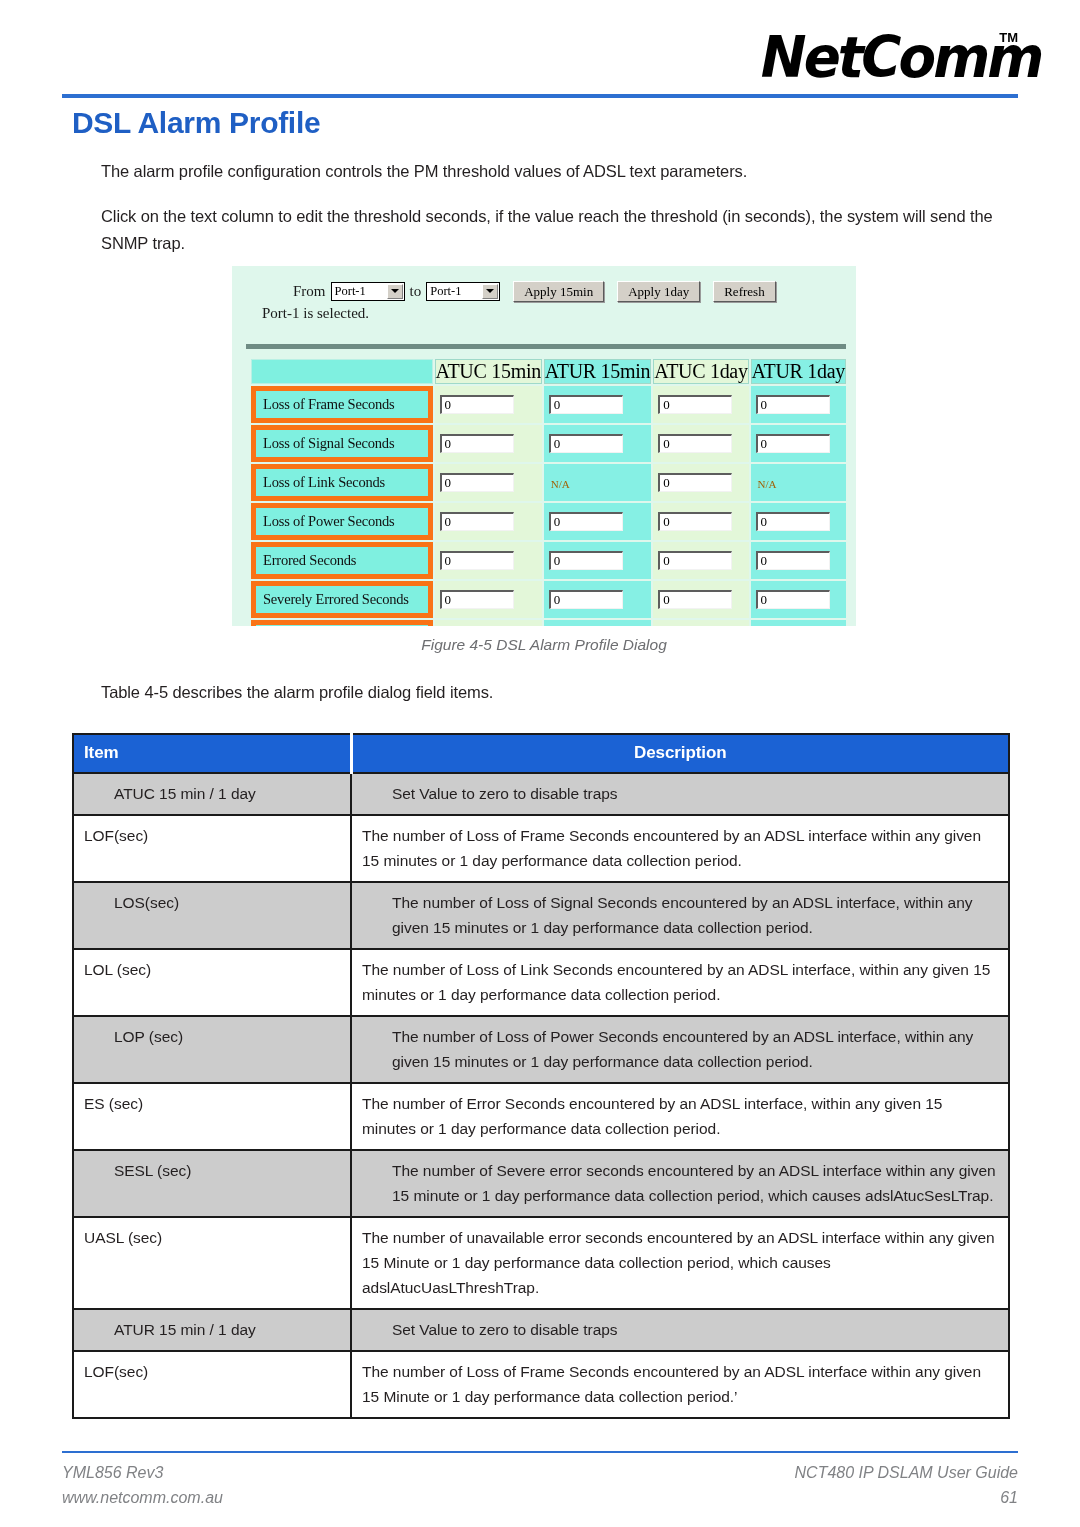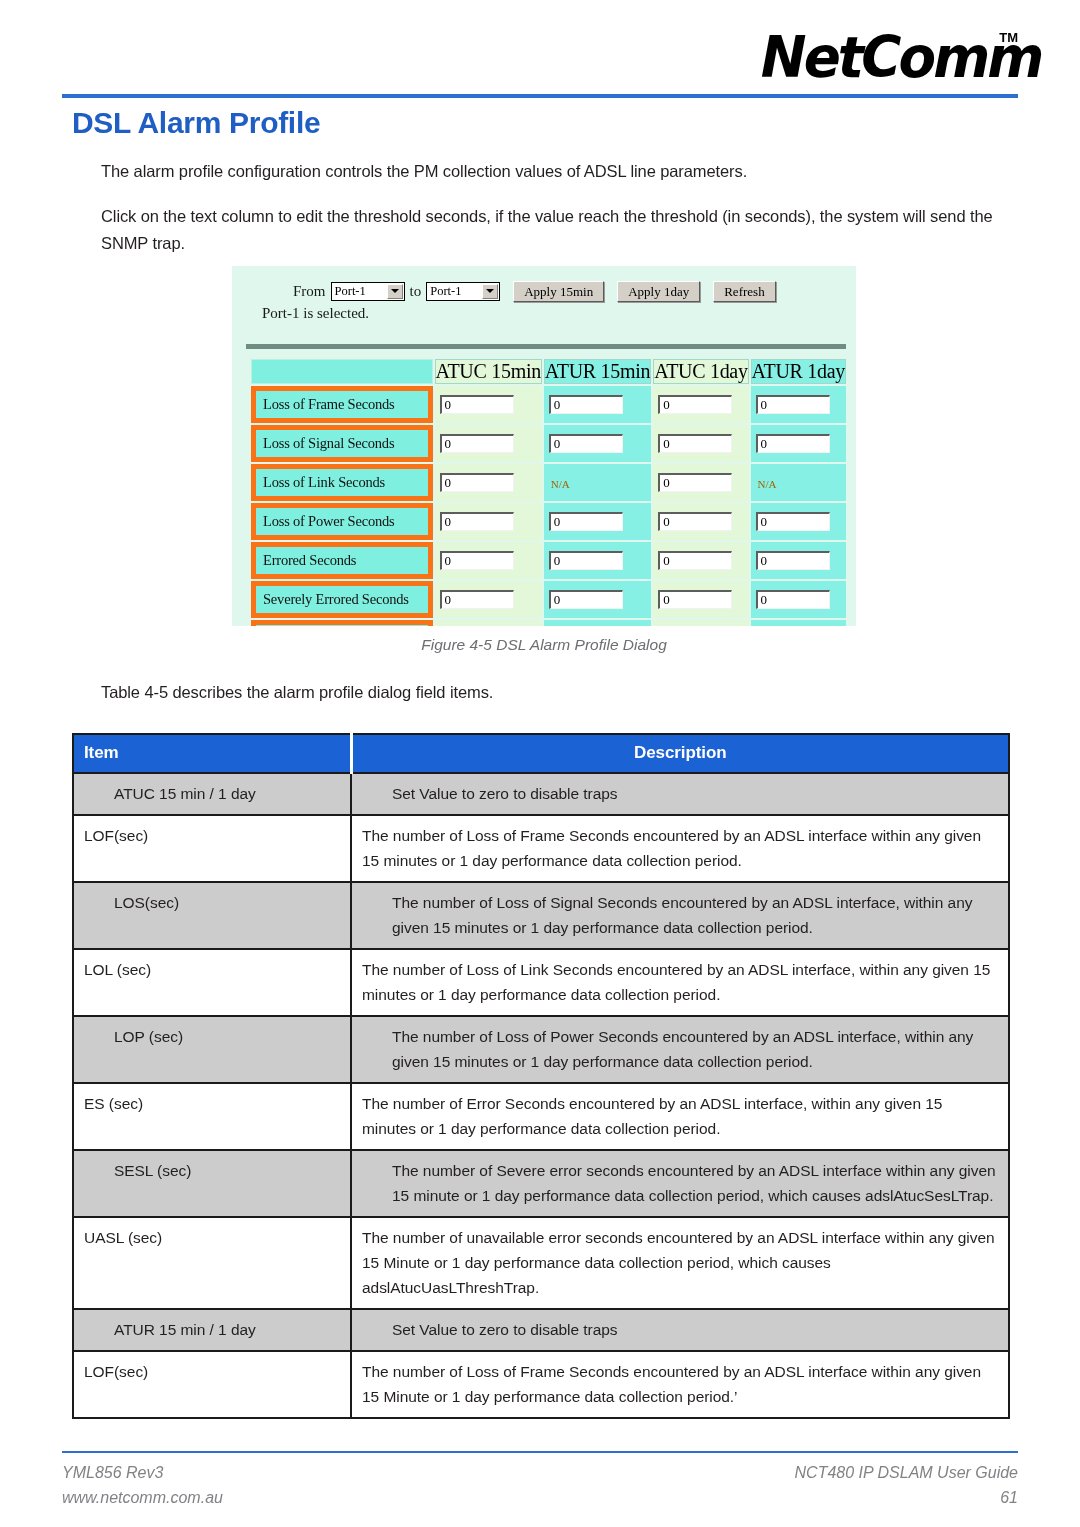--- a/index.html
+++ b/index.html
@@ -359,21 +359,21 @@
 <div class="page-header">
   <div class="logo">
     <div class="logo-word">NetComm</div>
     <div class="logo-tm">TM</div>
   </div>
   <div class="header-rule"></div>
 </div>
 
 <div class="page-title">DSL Alarm Profile</div>
 
-<div class="para" id="para-1">The alarm profile configuration controls the PM collection values of ADSL line parameters.</div>
+<div class="para" id="para-1">The alarm profile configuration controls the PM threshold values of ADSL text parameters.</div>
 <div class="para" id="para-2">Click on the text column to edit the threshold seconds, if the value reach the threshold (in seconds), the system will send the SNMP trap.</div>
 
 <div class="figure-wrap">
   <div class="dialog">
 
     <div class="dlg-toolbar">
       <div class="dlg-row1">
         <span class="dlg-label">From</span>
         <span class="dlg-select">
           <span>Port-1</span>

